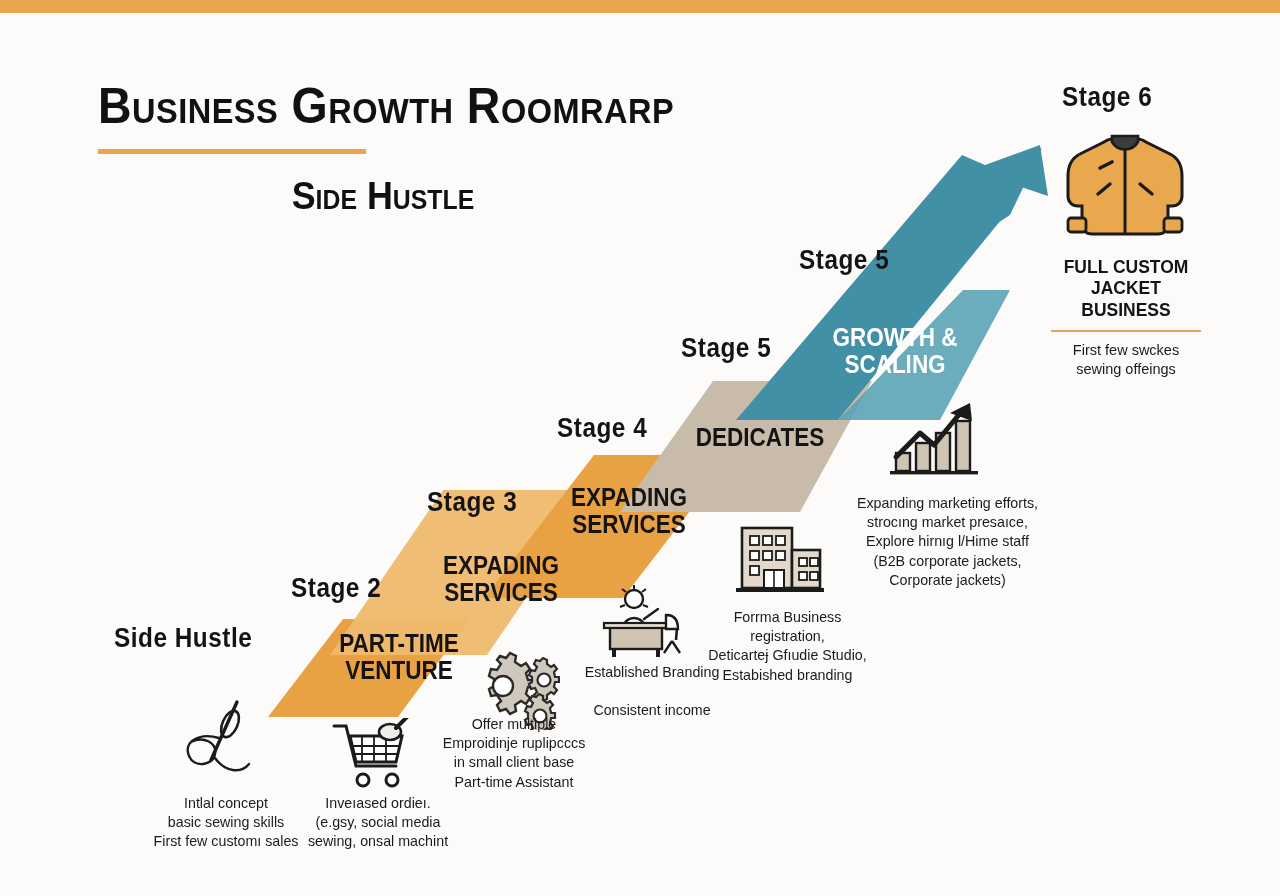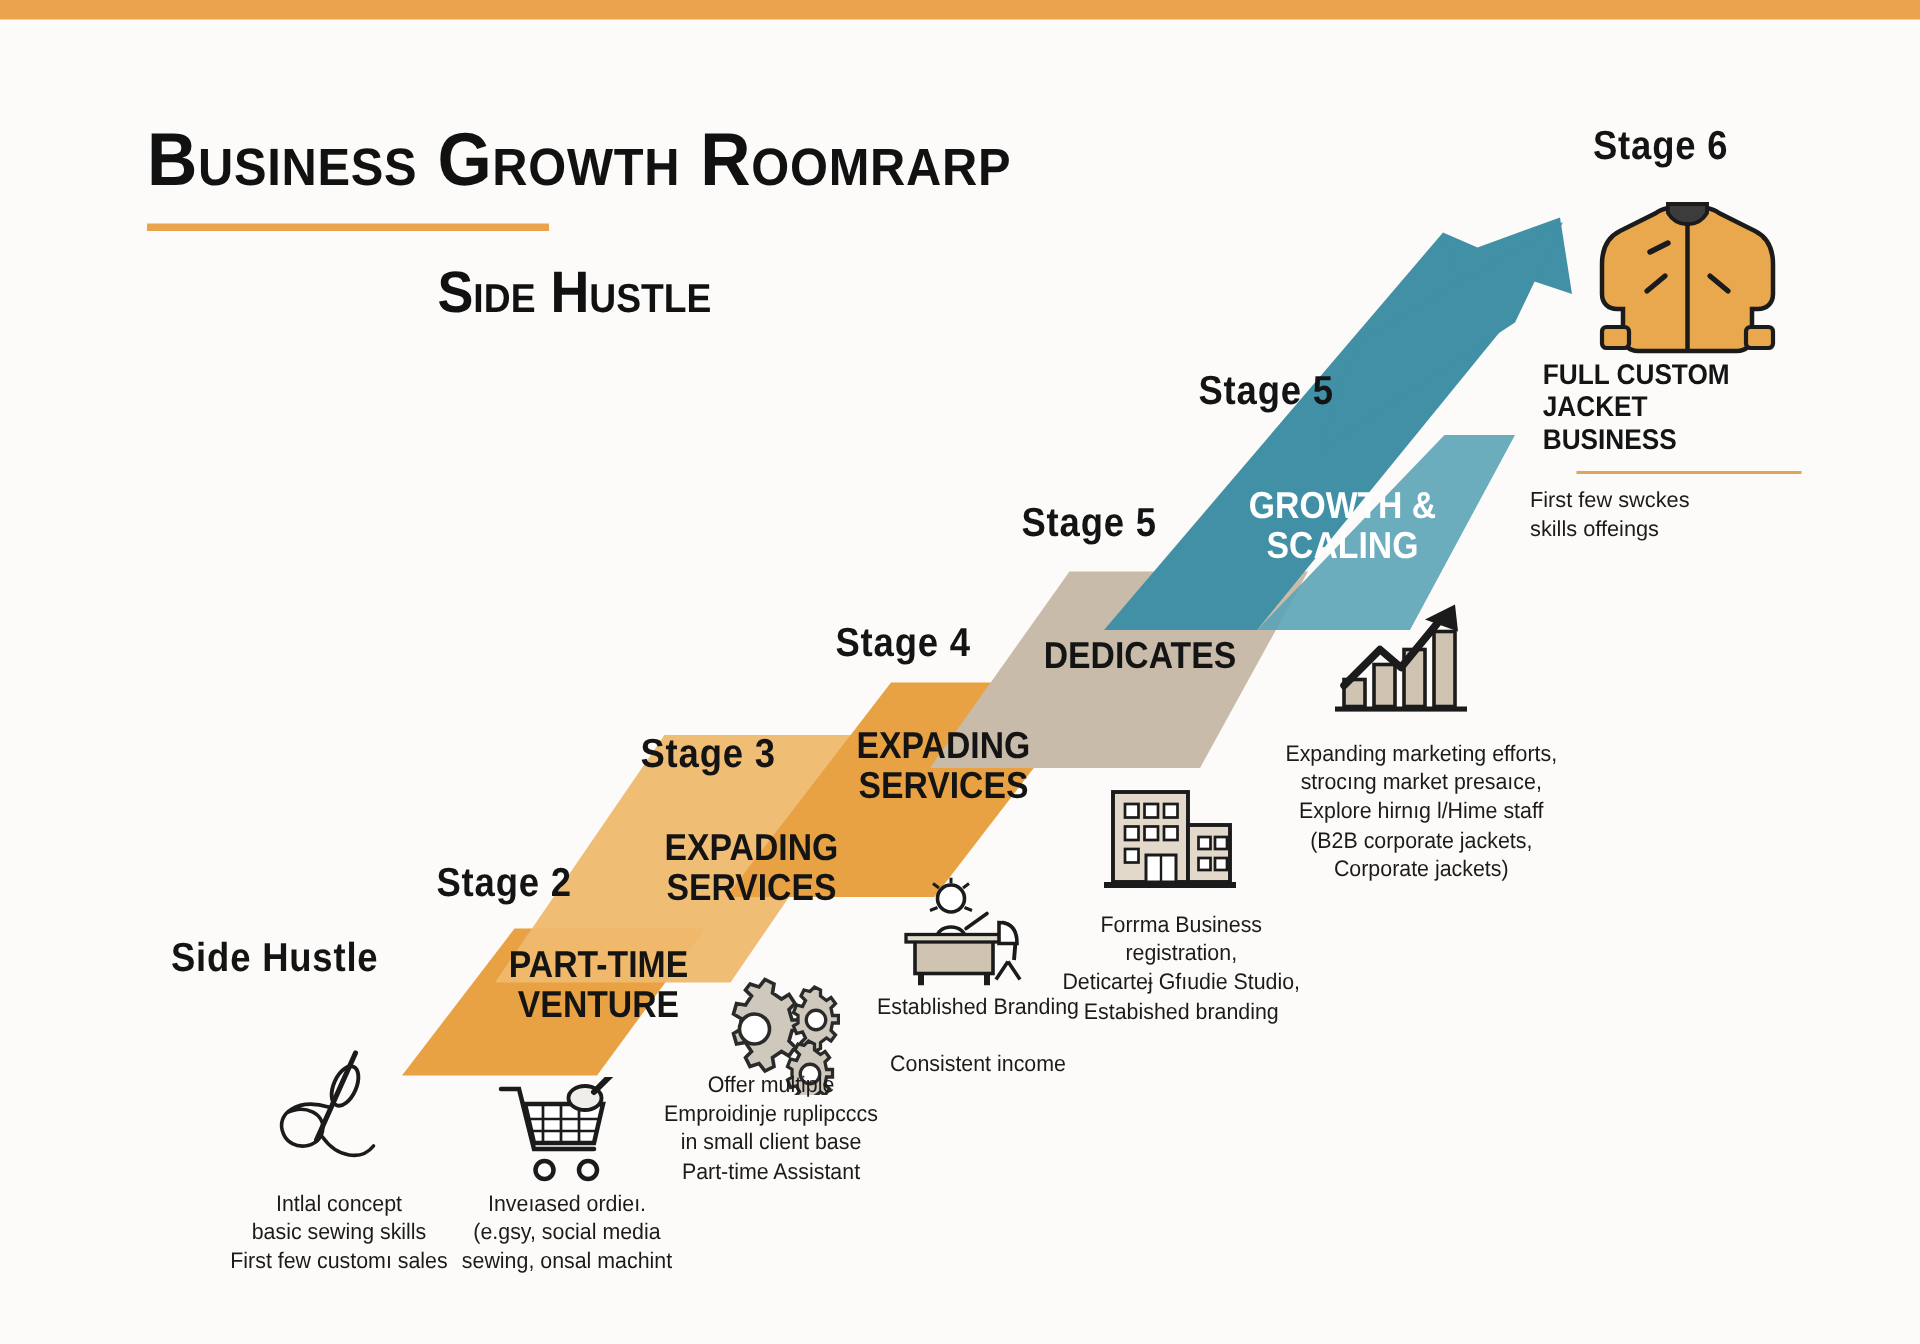--- a/index.html
+++ b/index.html
@@ -89,21 +89,21 @@
     font-size: 15px;
     line-height: 1.28;
     color: #1b1b1b;
     text-align: center;
     white-space: pre-line;
     transform: scaleX(0.95);
     transform-origin: center center;
   }
 
   
-  .endcap { position: absolute; left: 1020px; top: 240px; width: 212px; text-align: left; }
+  .endcap { position: absolute; left: 1020px; top: 256px; width: 212px; text-align: center; }
   .endcap-title {
     font-family: "Liberation Sans Narrow", "Liberation Sans", sans-serif;
     font-size: 19px; font-weight: 700; color: #141414;
     line-height: 1.12; white-space: pre-line;
     transform: scaleX(0.92);
   }
   .endcap-rule {
     width: 150px; height: 2.5px; background: #e2a457;
     margin: 10px auto 9px auto;
   }
@@ -276,16 +276,16 @@
 strocıng market presaıce,
 Explore hirnıg l/Hime staff
 (B2B corporate jackets,
 Corporate jackets)</div>
 
   <div class="endcap">
     <div class="endcap-title">FULL CUSTOM JACKET
 BUSINESS</div>
     <div class="endcap-rule"></div>
     <div class="endcap-sub">First few swckes
-skills offeings</div>
+sewing offeings</div>
   </div>
 
 </div>
 
 </body></html>

